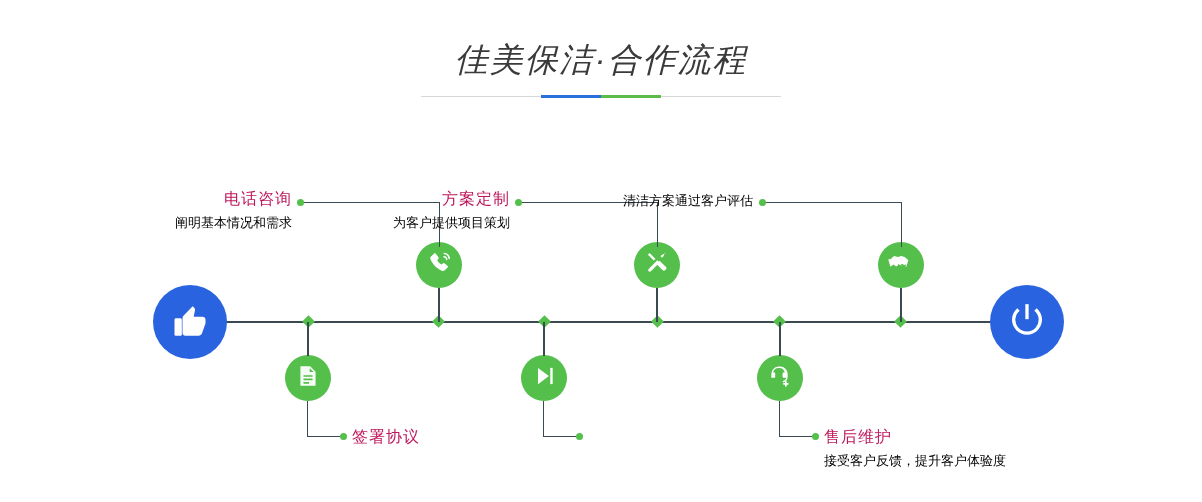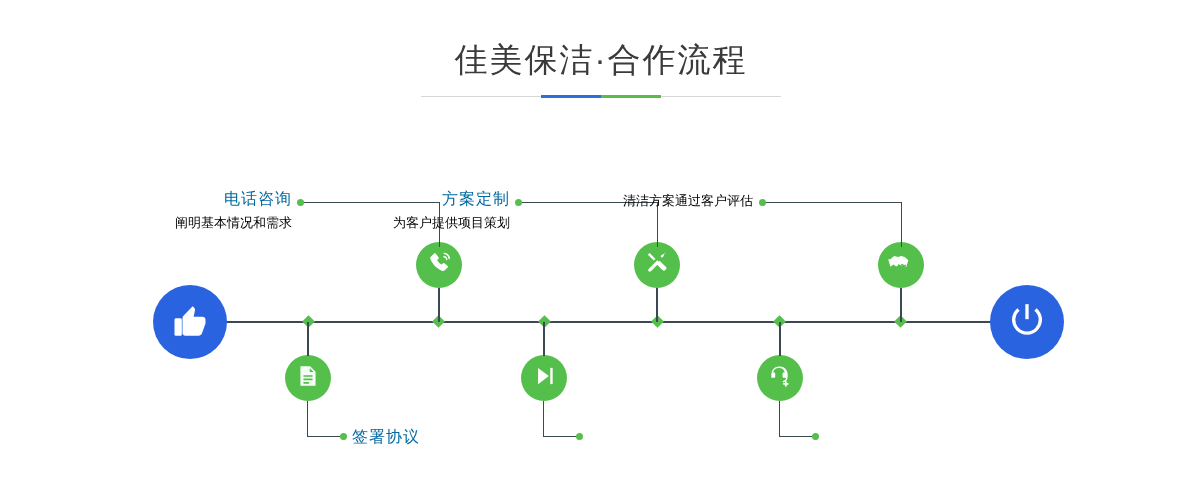--- a/index.html
+++ b/index.html
@@ -21,20 +21,21 @@
     text-align: center;
     padding-top: 38px;
   }
   .title {
     font-size: 33px;
     color: #3a3a3a;
     letter-spacing: 2px;
     font-weight: normal;
     line-height: 44px;
     margin: 0;
+    font-style: italic;
   }
   .divider {
     width: 360px;
     height: 1px;
     background: #d8d8d8;
     margin: 14px auto 0 auto;
     position: relative;
   }
   .divider .seg-blue {
     position: absolute;
@@ -134,21 +135,21 @@
     background: #54bf4a;
   }
 
   
   .lbl {
     position: absolute;
     white-space: nowrap;
   }
   .lbl .t {
     font-size: 16px;
-    color: #0369a1;
+    color: #be185d;
     letter-spacing: 1px;
     line-height: 22px;
   }
   .lbl .d {
     font-size: 13px;
     color: #000000;
     line-height: 20px;
     margin-top: 3px;
   }
   .lbl.above { text-align: right; }
@@ -298,14 +299,18 @@
     </span>
   </div>
   <div class="stem" style="left:779px; top:172px; height:34px;"></div>
   <div class="elbow" style="left:779px; top:251px; width:1px; height:36px;">
     <span class="v" style="top:0; height:36px;"></span>
   </div>
   <div class="elbow" style="left:779px; top:286px; width:35px; height:1px;">
     <span class="h" style="left:0; top:0; width:35px;"></span>
   </div>
   <div class="dot" style="left:812px; top:283px;"></div>
+  <div class="lbl below" style="left:824px; top:276px; width:300px;">
+    <div class="t">售后维护</div>
+    <div class="d">接受客户反馈，提升客户体验度</div>
+  </div>
 
 </div>
 
 </body></html>

